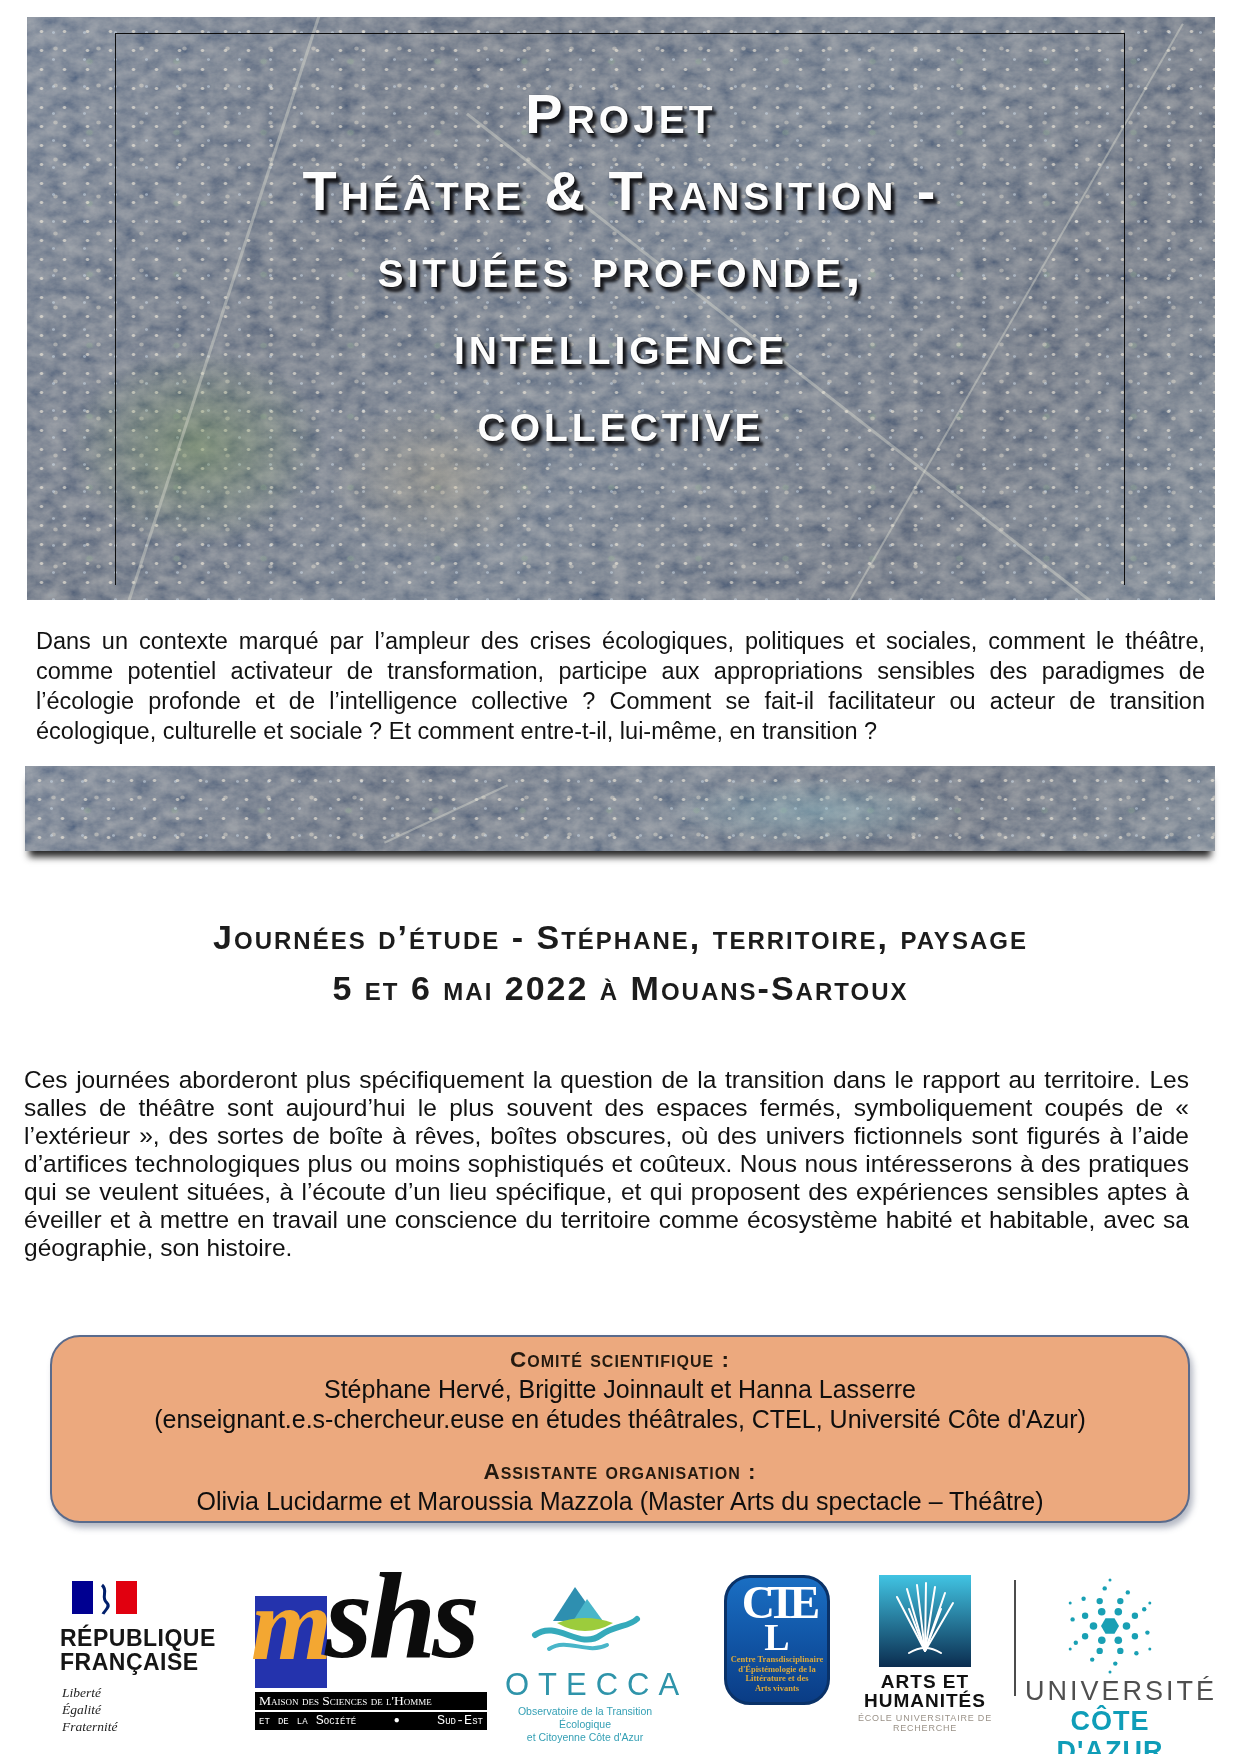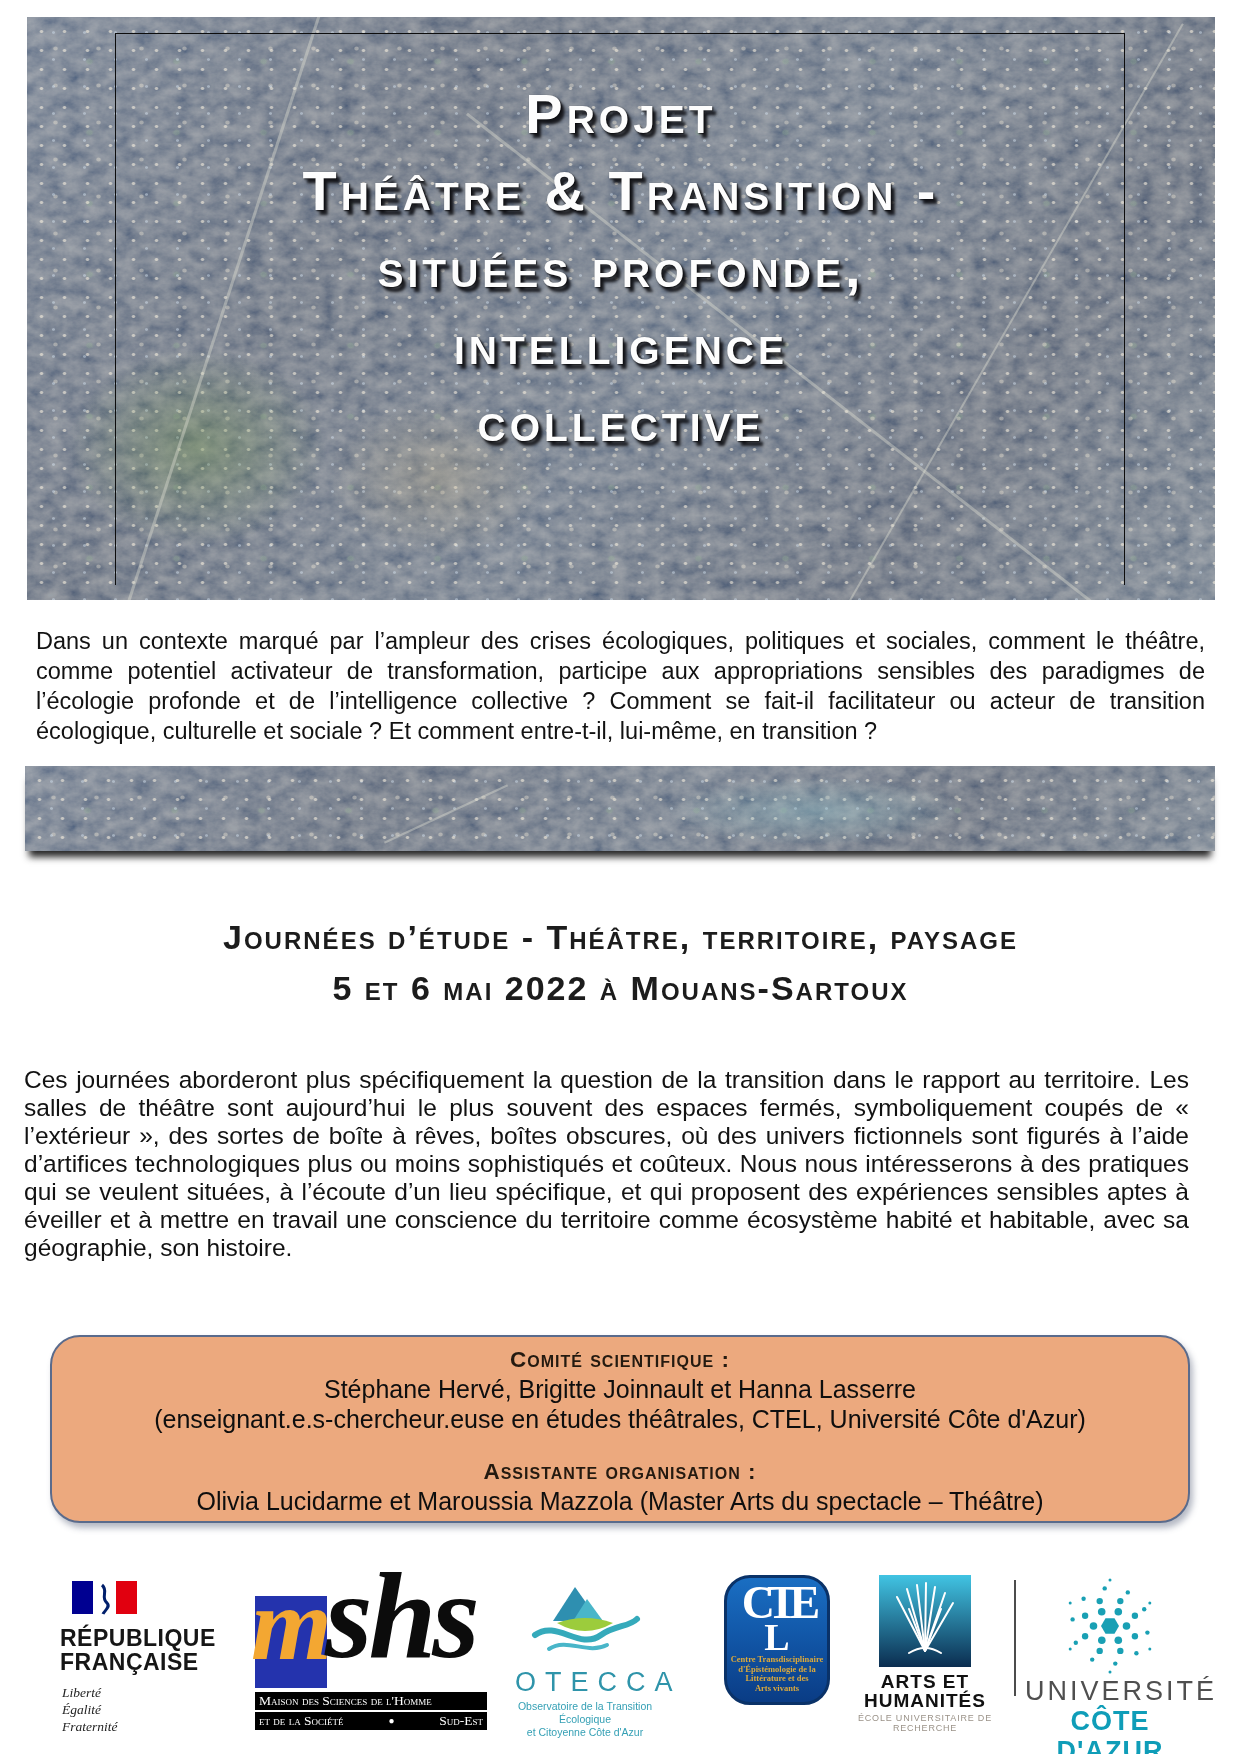--- a/index.html
+++ b/index.html
@@ -58,25 +58,25 @@
   .mshs{left:255px;top:1592px;width:215px;}
   .mshs-top{position:relative;height:96px;}
   .mshs-sq{position:absolute;left:0;top:4px;width:72px;height:92px;background:#2433ad;}
   .mshs-m{position:absolute;left:-4px;top:-28px;font-family:"Liberation Serif",serif;font-style:italic;
       font-weight:700;font-size:104px;color:#f3a732;}
   .mshs-shs{position:absolute;left:70px;top:-46px;font-family:"Liberation Serif",serif;font-style:italic;
       font-weight:700;font-size:122px;color:#0c0c0c;letter-spacing:-4px;}
   .mshs-bars{margin-top:4px;width:232px;}
   .mshs-bar{background:#000;color:#fff;font-family:"Liberation Serif",serif;font-variant:small-caps;
       font-size:13.5px;line-height:16px;padding:1px 4px;margin-bottom:2px;}
-  .mshs-bar2{display:flex;justify-content:space-between;align-items:flex-start;}
+  .mshs-bar2{display:flex;justify-content:space-between;align-items:flex-start;font-family:Liberation Mono, monospace;}
   .mshs-dot{font-size:10px;}
   
   .otecca{left:505px;top:1577px;width:160px;text-align:center;}
-  .otecca-name{font-size:27px;letter-spacing:9px;color:#2f94aa;margin-top:2px;margin-left:10px;}
+  .otecca-name{font-size:31px;letter-spacing:9px;color:#2f94aa;margin-top:2px;margin-left:0;}
   .otecca-cap{font-size:10.5px;line-height:13px;color:#35a0b5;margin-top:2px;}
   
   .ctel{left:724px;top:1575px;width:106px;height:130px;border-radius:26px;
       background:linear-gradient(180deg,#1a6ec2 0%,#1258a9 45%,#0a3c85 100%);
       border:3px solid #0a3268;box-sizing:border-box;text-align:center;color:#fff;overflow:hidden;}
   .ctel-mono{font-family:"Liberation Serif",serif;font-weight:700;font-size:46px;line-height:42px;
       letter-spacing:-8px;margin-top:4px;}
   .ctel-l{font-family:"Liberation Serif",serif;font-weight:700;font-size:38px;line-height:26px;letter-spacing:0;}
   .ctel-cap{font-family:"Liberation Serif",serif;font-weight:700;font-size:8.5px;line-height:9.5px;
       color:#dba93c;margin-top:5px;}
@@ -134,21 +134,21 @@
   <div class="photo" style="left:25px;top:766px;width:1190px;height:85px;box-shadow:0 10px 7px -4px rgba(0,0,0,.85);">
     <svg class="noise">
       <rect width="100%" height="100%" filter="url(#aerialNoise)"></rect>
       </svg>
     <div class="speckle"></div>
     <div class="patch" style="left:640px;top:10px;width:300px;height:70px;background:radial-gradient(ellipse,rgba(140,190,200,.4),transparent 70%);"></div>
     <div class="road" style="left:420px;top:-20px;width:2px;height:160%;transform:rotate(65deg);"></div>
   </div>
 
   <div class="event-heading">
-    <div class="line">Journées d’étude - Théâtre, territoire, paysage</div>
+    <div class="line">Journées d’étude - Stéphane, territoire, paysage</div>
     <div class="line">5 et 6 mai 2022 à Mouans-Sartoux</div>
   </div>
 
   <p class="description">Ces journées aborderont plus spécifiquement la question de la transition dans le rapport au territoire. Les salles de théâtre sont aujourd’hui le plus souvent des espaces fermés, symboliquement coupés de « l’extérieur », des sortes de boîte à rêves, boîtes obscures, où des univers fictionnels sont figurés à l’aide d’artifices technologiques plus ou moins sophistiqués et coûteux. Nous nous intéresserons à des pratiques qui se veulent situées, à l’écoute d’un lieu spécifique, et qui proposent des expériences sensibles aptes à éveiller et à mettre en travail une conscience du territoire comme écosystème habité et habitable, avec sa géographie, son histoire.</p>
 
   <div class="committee">
     <div class="box-h">Comité scientifique :</div>
     <div class="box-t">Stéphane Hervé, Brigitte Joinnault et Hanna Lasserre</div>
     <div class="box-t">(enseignant.e.s-chercheur.euse en études théâtrales, CTEL, Université Côte d'Azur)</div>
     <div class="box-gap"></div>

